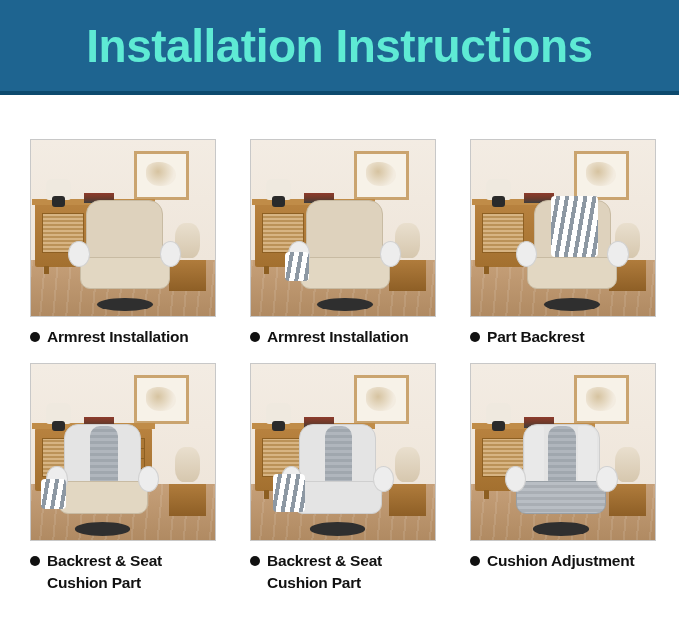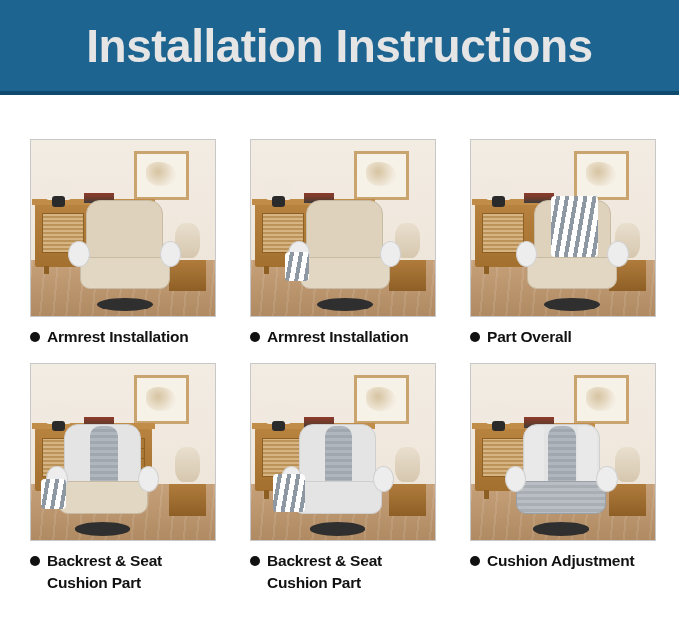--- a/index.html
+++ b/index.html
@@ -23,21 +23,21 @@
   
   .header {
     width: 679px;
     height: 91px;
     background: #1e6490;
     display: flex;
     align-items: center;
     justify-content: center;
   }
   .header-title {
-    color: #e5e5e5;
+    color: #5eead4;
     font-size: 46px;
     font-weight: bold;
     letter-spacing: -0.5px;
     line-height: 1;
     font-family: "Liberation Sans", sans-serif;
   }
   .header-rule {
     width: 679px;
     height: 4px;
     background: #0d4a6e;
@@ -323,21 +323,21 @@
             <div class="seat"></div>
             <div class="stripe-cloth" style="left:30%;top:-4%;width:44%;height:56%;"></div>
             <div class="arm-cover l"></div>
             <div class="arm-cover r"></div>
             <div class="swivel"></div>
           </div>
         </div>
       </div>
       <div class="caption">
         <span class="bullet"></span>
-        <span class="caption-text">Part Overall</span>
+        <span class="caption-text">Part Backrest</span>
       </div>
     </div>
 
     <div class="cell">
       <div class="photo">
         <div class="scene">
           <div class="wall"></div>
           <div class="floor"></div>
           <div class="frame"></div>
           <div class="sideboard">

